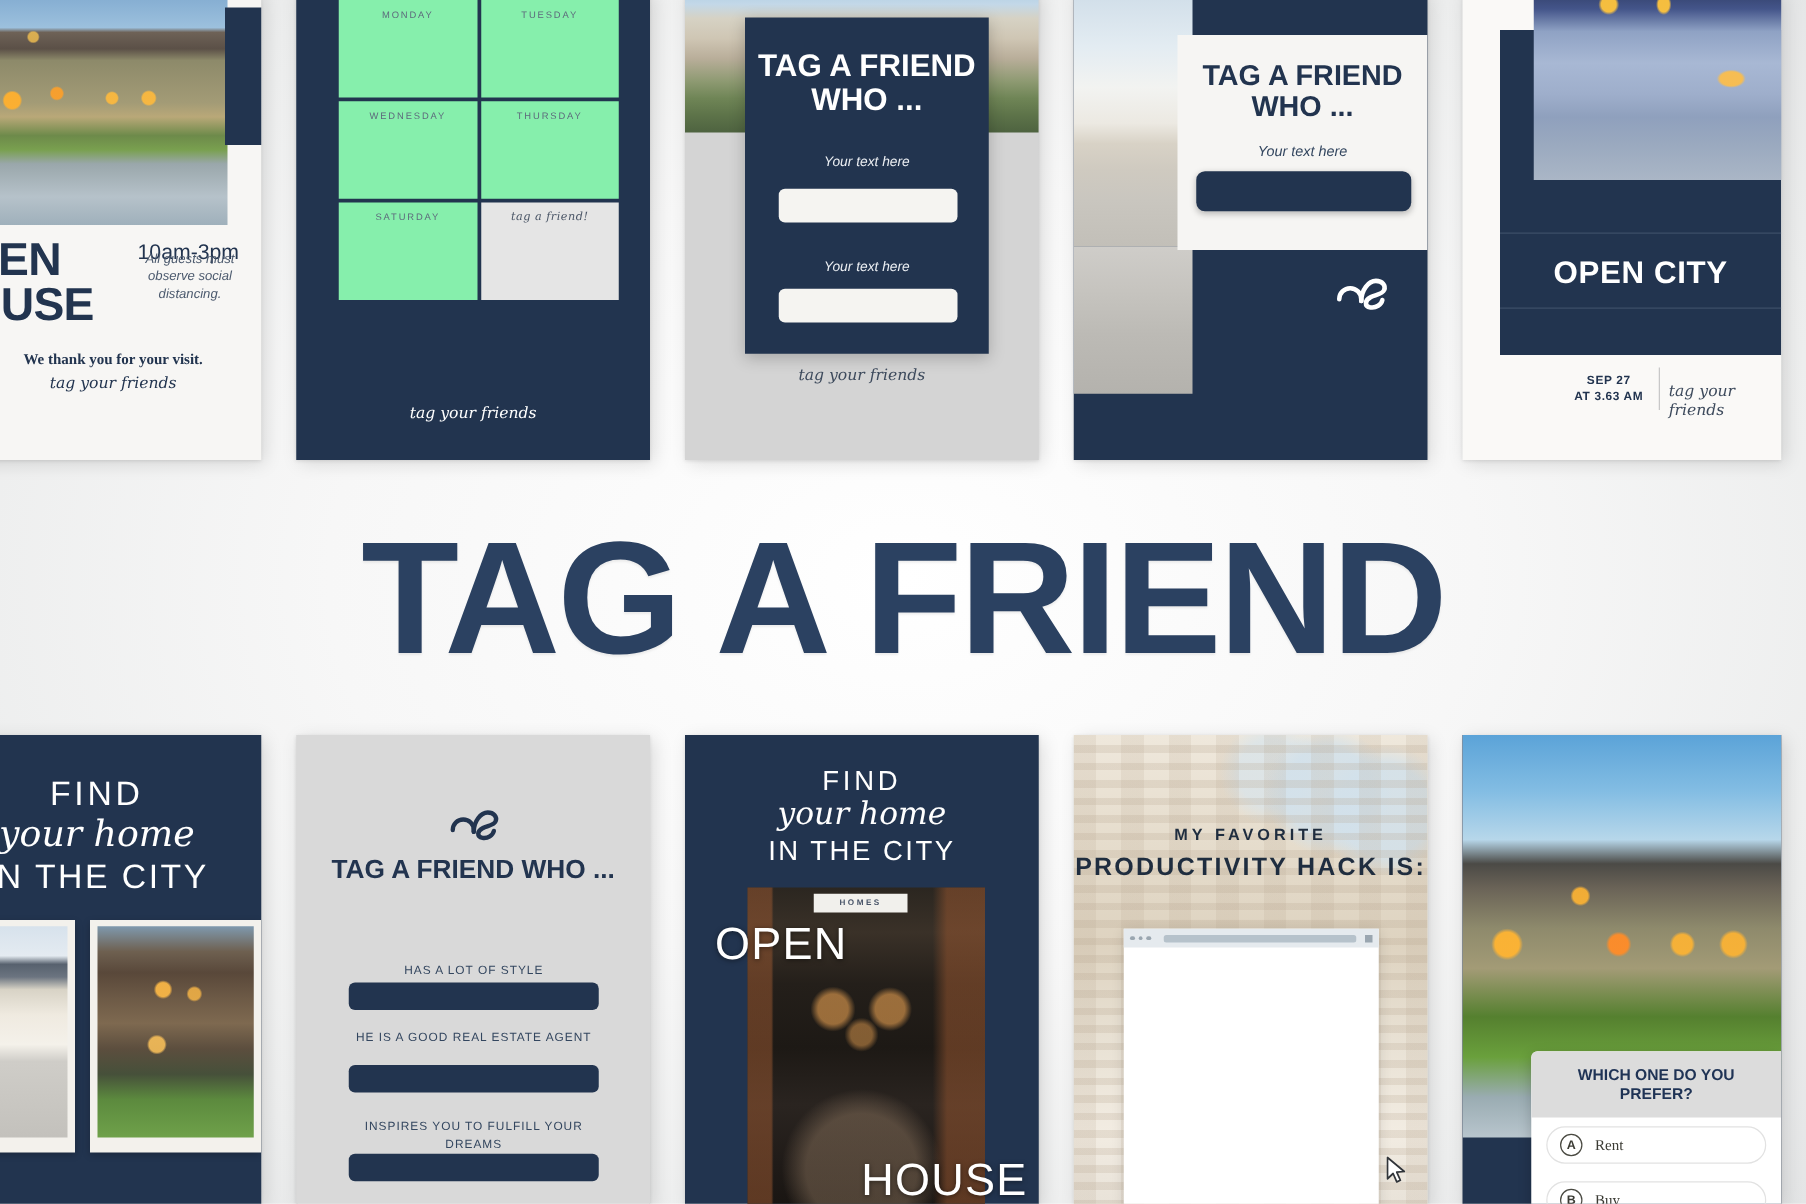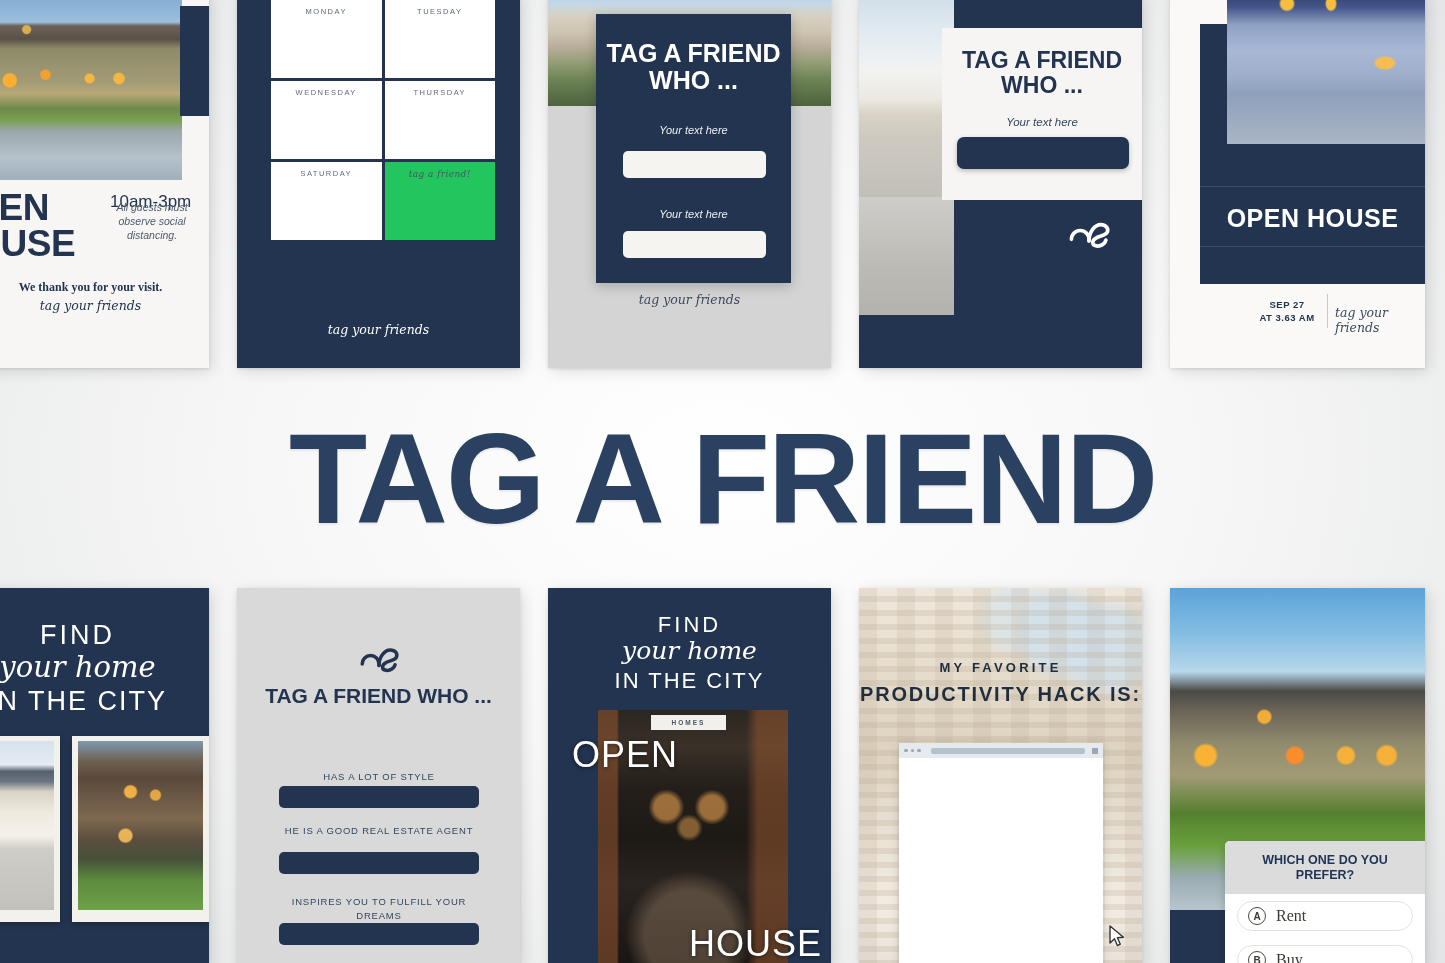--- a/index.html
+++ b/index.html
@@ -147,22 +147,22 @@
   .k1 .accent { position:absolute; left:208px; top:14px; width:55px; height:110px; background:#22344f; }
   .k1 .title { position:absolute; left:-26px; top:198px; font-size:37px; font-weight:700; letter-spacing:-.5px; line-height:.98; }
   .k1 .time  { position:absolute; left:138px; top:200px; font-size:17px; font-weight:400; }
   .k1 .note  { position:absolute; left:130px; top:208px; width:100px; font-size:10.5px; line-height:1.35; text-align:center; color:#4c5a6e;font-style:italic; }
   .k1 .thanks{ position:absolute; left:0; top:288px; width:237px; text-align:center; font-size:12px; font-weight:700; font-family:"Liberation Serif", serif; }
   .k1 .tagline{ position:absolute; left:0; top:306px; width:237px; text-align:center; font-size:12.5px; }
 
   
   .k2 { background:#22344f; }
   .k2 .grid { position:absolute; left:34px; top:8px; width:224px; display:grid; grid-template-columns:1fr 1fr; gap:3px; }
-  .k2 .cell { background:#ffffff; height:78px; padding-top:7px; text-align:center; }
-  .k2 .cell.grey { background:#22c55e; }
+  .k2 .cell { background:#86efac; height:78px; padding-top:7px; text-align:center; }
+  .k2 .cell.grey { background:#e5e5e5; }
   .k2 .cell .d { font-size:7.5px; letter-spacing:1.5px; color:#5d6a7c; font-weight:500; }
   .k2 .cell.grey .d { letter-spacing:.4px; font-size:9px; font-style:italic; font-family:"DejaVu Serif", serif; text-transform:none; color:#4a5566; }
   .k2 .tagline { position:absolute; left:0; top:330px; width:283px; text-align:center; font-size:12.5px; color:#fff; }
 
   
   .k3 { background:#d4d4d4; }
   .k3 .hero { left:0; top:0; width:283px; height:114px; }
   .k3 .panel { position:absolute; left:48px; top:22px; width:195px; height:269px; background:#22344f; box-shadow:0 3px 12px rgba(0,0,0,.22); }
   .k3 h2 { position:absolute; left:48px; top:48px; width:195px; text-align:center; color:#fff; font-size:25px; font-weight:700; line-height:1.08; }
   .k3 .lbl { position:absolute; width:195px; left:48px; text-align:center; color:#eceff3; font-size:11px; font-style:italic; }
@@ -242,21 +242,21 @@
   .b4 .cursor svg { position:absolute; left:0; top:0; }
 
   
   .b5 { background:#22344f; width:255px; }
   .b5 .hero { left:0; top:0; width:255px; height:322px; }
   .b5 .poll { position:absolute; left:55px; top:253px; width:200px; background:#fff; border-radius:5px 0 0 5px; overflow:hidden; box-shadow:0 3px 10px rgba(0,0,0,.2); }
   .b5 .pollq { background:#dcdcdc; color:#1f3355; font-size:12.5px; font-weight:700; text-align:center; padding:12px 16px 11px; line-height:1.2; }
   .b5 .opt { display:flex; align-items:center; padding:7px 12px; }
   .b5 .optbox { display:flex; align-items:center; width:100%; border:1px solid #e2e2e2; border-radius:15px; padding:5px 10px; }
   .b5 .circle { width:18px; height:18px; border:1.4px solid #4a4a42; border-radius:50%; font-size:10px; font-weight:700; color:#3b3b34; display:flex; align-items:center; justify-content:center; margin-right:10px; }
-  .b5 .olab { font-family:"Liberation Serif", serif; font-size:16px; color:#3b3b34; }
+  .b5 .olab { font-family:"Liberation Serif", serif; font-size:12px; color:#3b3b34; }
 </style>
 </head>
 <body>
 
 <div class="row row-top">
 
   <div class="card c1 k1">
     <div class="photo ph-house-green hero"></div>
     <div class="accent"></div>
     <div class="title navy">
@@ -324,21 +324,21 @@
       </svg>
     </div>
   </div>
 
   <div class="gap slot"></div>
 
   <div class="card c5 k5">
     <div class="band"></div>
     <div class="photo ph-blue-house heroOver"></div>
     <div class="rule" style="top:194px"></div>
-    <h2>OPEN HOUSE</h2>
+    <h2>OPEN CITY</h2>
     <div class="rule" style="top:254px"></div>
     <div class="date">
       <div>SEP 27</div>
       <div>AT 3.63 AM</div>
     </div>
     <div class="vline"></div>
     <div class="tagline script">tag your friends</div>
   </div>
 </div>
 

